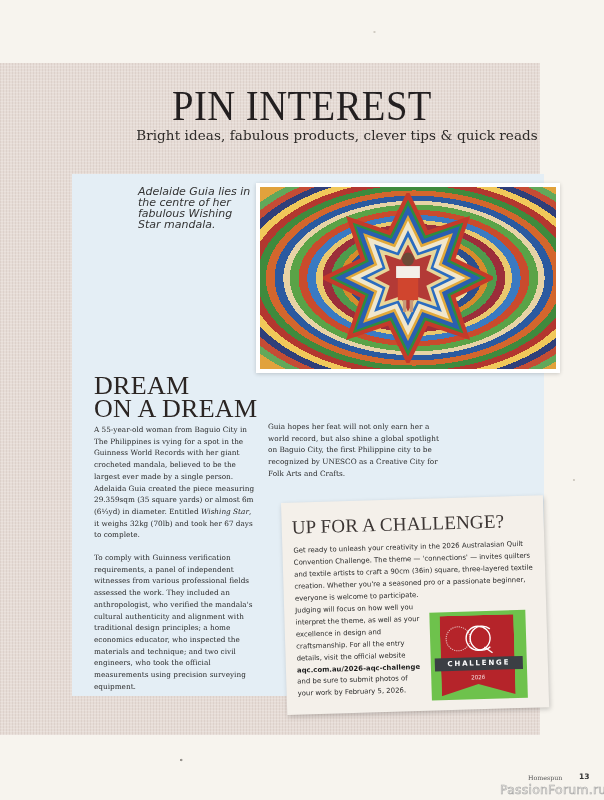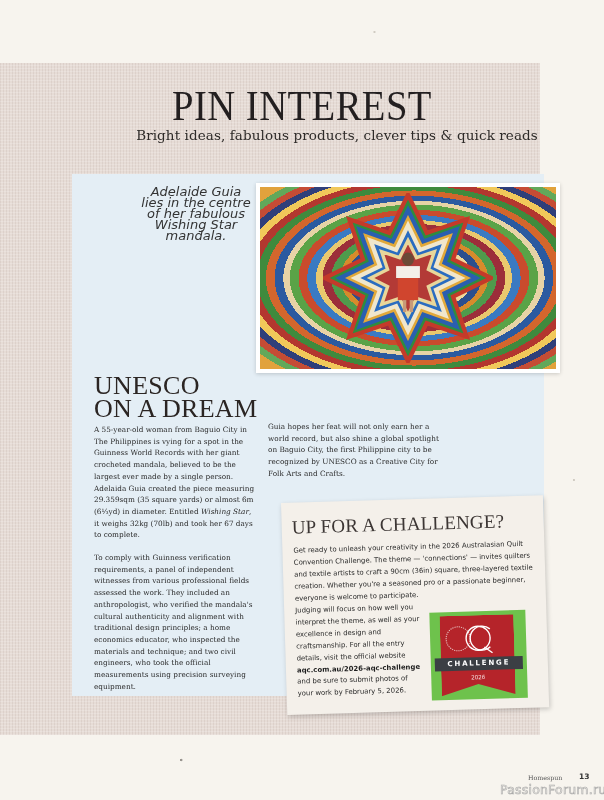--- a/index.html
+++ b/index.html
@@ -34,22 +34,22 @@
     position:absolute; left:0; width:604px; top:127px; text-align:center;
     font-family:"DejaVu Serif", serif; font-size:13.5px; color:#2d2a28;
     letter-spacing:0.1px;
     margin-left:35px;
   }
   .blue-panel {
     position:absolute; left:72px; top:174px; width:472px; height:522px;
     background:#e4eef5;
   }
   .caption {
-    position:absolute; left:138px; top:186px; width:116px; text-align:center;
-    font-family:"DejaVu Sans", sans-serif; font-style:italic; font-size:13px;
+    position:absolute; left:138px; top:186px; width:116px; text-align:left;
+    font-family:"DejaVu Sans", sans-serif; font-style:italic; font-size:11px;
     line-height:11px; color:#333;
   }
   .photo-frame {
     position:absolute; left:256px; top:183px; width:304px; height:190px;
     background:#fff; box-shadow:0 1px 4px rgba(0,0,0,0.18);
   }
   .photo {
     position:absolute; left:4px; top:4px; width:296px; height:182px; overflow:hidden;
     background:
       radial-gradient(ellipse at 52% 50%, #b83b2c 0 6%, #f2e8d0 6% 9%, #2d6bb3 9% 13%, #e2b23a 13% 16%, #3c8a3f 16% 20%, #c5412f 20% 24%, #f0d89a 24% 27%, #2c4f8e 27% 31%, #d78b2c 31% 34%, #4f9b4c 34% 38%, #9c2e3a 38% 42%, #e9c86e 42% 45%, #3a7ac2 45% 49%, #c94b2d 49% 53%, #5aa347 53% 57%, #e7d3a6 57% 60%, #2b5aa0 60% 64%, #d3662d 64% 68%, #3f8a3d 68% 72%, #b3372f 72% 76%, #f1c85a 76% 80%, #2f3f7a 80% 84%, #c54c35 84% 88%, #62a85a 88% 92%, #e1a23c 92% 100%);
@@ -150,21 +150,21 @@
       <ellipse cx="0" cy="-22" rx="7" ry="8" fill="#6b4a36"></ellipse>
       <rect x="-14" y="-14" width="28" height="14" fill="#f3efe8"></rect>
       <rect x="-12" y="0" width="24" height="26" fill="#d0452e"></rect>
       <rect x="-6" y="26" width="4" height="14" fill="#c79a78"></rect>
       <rect x="2" y="26" width="4" height="14" fill="#c79a78"></rect>
     </svg>
   </div>
 </div>
 
 <h2 class="headline">
-  <span>UNESCO</span><br>
+  <span>DREAM</span><br>
   <span>ON A DREAM</span>
 </h2>
 
 <div class="col1 body-text">
   <p><span>A 55-year-old woman from Baguio City in The Philippines is vying for a spot in the Guinness World Records with her giant crocheted mandala, believed to be the largest ever made by a single person. Adelaida Guia created the piece measuring 29.359sqm (35 square yards) or almost 6m (6⅓yd) in diameter. Entitled </span><i>Wishing Star</i><span>, it weighs 32kg (70lb) and took her 67 days to complete.</span></p>
   <p>To comply with Guinness verification requirements, a panel of independent witnesses from various professional fields assessed the work. They included an anthropologist, who verified the mandala's cultural authenticity and alignment with traditional design principles; a home economics educator, who inspected the materials and technique; and two civil engineers, who took the official measurements using precision surveying equipment.</p>
 </div>
 
 <div class="col2 body-text">
   <p>Guia hopes her feat will not only earn her a world record, but also shine a global spotlight on Baguio City, the first Philippine city to be recognized by UNESCO as a Creative City for Folk Arts and Crafts.</p>

